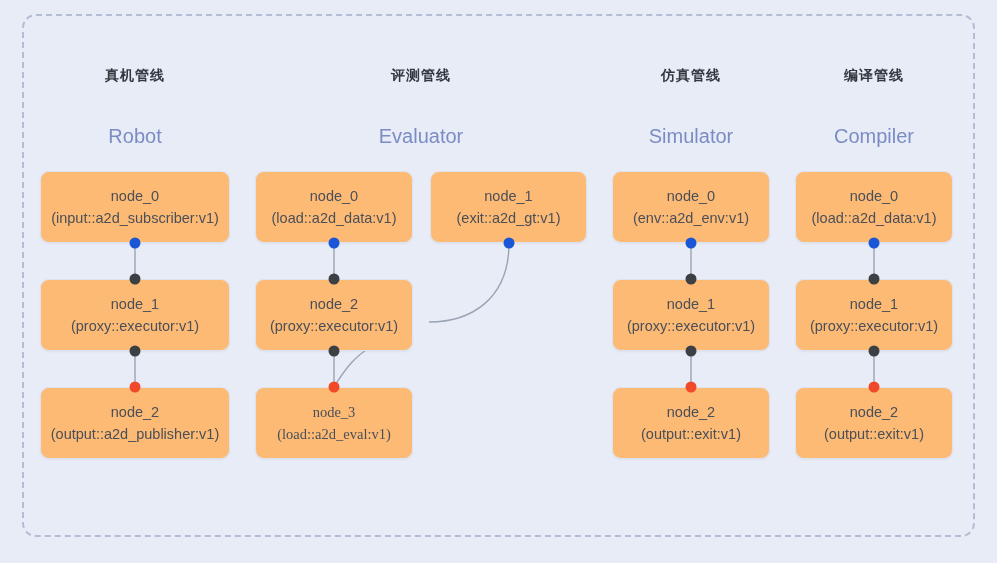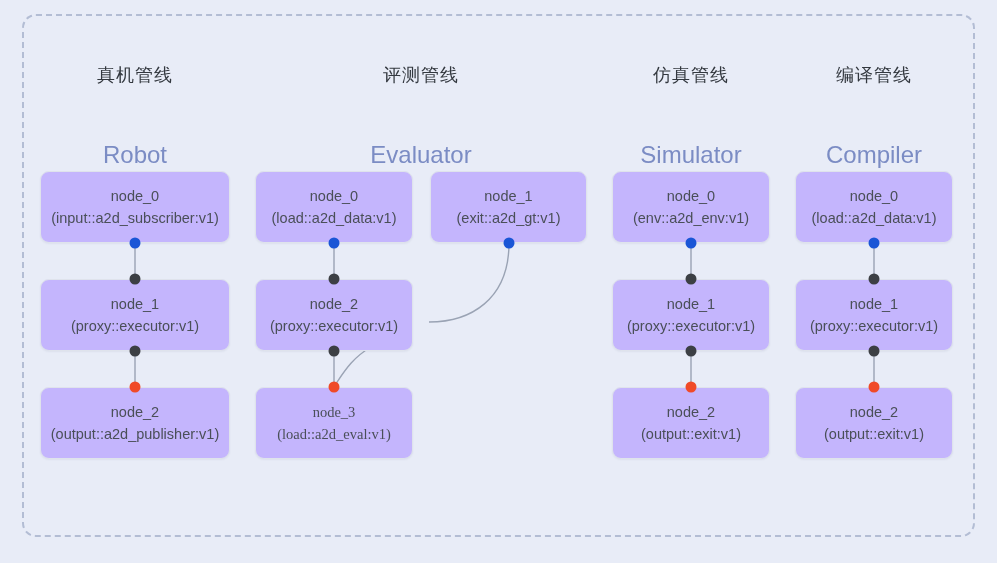--- a/index.html
+++ b/index.html
@@ -36,40 +36,40 @@
     pointer-events: none;
   }
 
   
   .col-head {
     position: absolute;
     text-align: center;
     pointer-events: none;
   }
   .col-title {
-    font-size: 18px;
-    font-weight: normal;
+    font-size: 14px;
+    font-weight: bold;
     color: #33383f;
     letter-spacing: 1px;
     line-height: 26px;
     white-space: nowrap;
   }
   .col-sub {
-    font-size: 24px;
+    font-size: 20px;
     color: #7b8cc4;
     line-height: 26px;
-    margin-top: 54px;
+    margin-top: 35px;
     white-space: nowrap;
   }
 
   
   .node {
     position: absolute;
     box-sizing: border-box;
-    background: #c4b5fd;
+    background: #fdba74;
     border: 1px solid #dfe3ec;
     border-radius: 9px;
     box-shadow: 0 1px 2px rgba(40,52,90,0.06);
     display: flex;
     flex-direction: column;
     align-items: center;
     justify-content: center;
     text-align: center;
   }
   .node-name {

